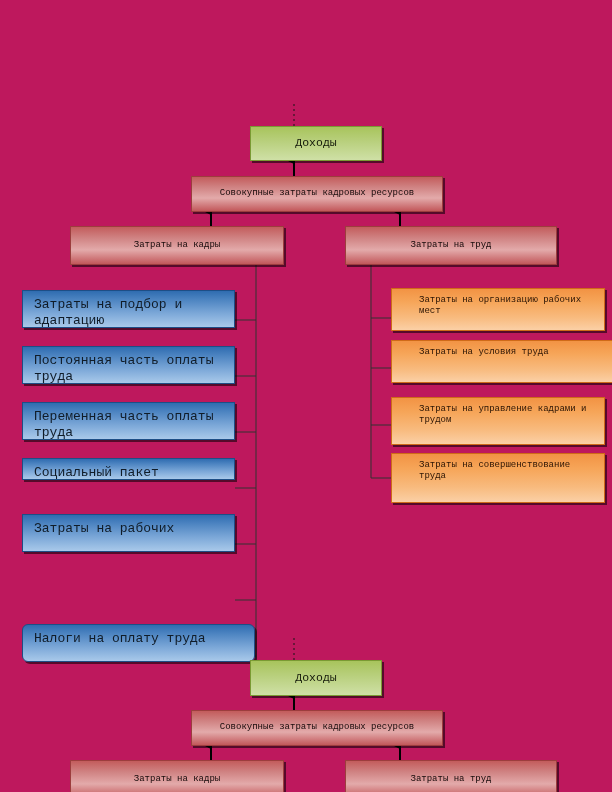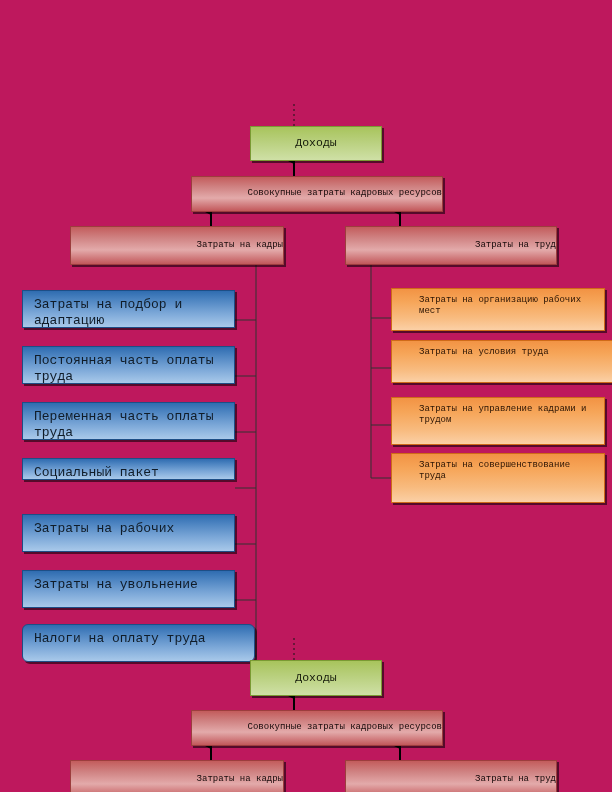--- a/index.html
+++ b/index.html
@@ -57,21 +57,21 @@
     font-size: 11.5px;
     color: #14190a;
   }
   
   .node.red {
     background: linear-gradient(to bottom, #c35c5c 0%, #d08383 30%, #e3aaaa 62%, #c2575a 100%);
     border-color: #9c3d3d;
     justify-content: center;
   }
   .node.red .txt {
-    text-align: right;
+    text-align: center;
     font-size: 9px;
     color: #160a0a;
   }
   
   .node.blue {
     background: linear-gradient(to bottom, #2f6cb0 0%, #4a82c0 22%, #7ca8d8 62%, #a9c9ea 100%);
     border-color: #1d4e86;
     padding-left: 11px;
     padding-right: 8px;
     align-items: flex-start;
@@ -163,23 +163,20 @@
   </div>
   <div class="node blue" style="left:22px; top:402px; width:213px; height:38px;">
     <span class="txt">Переменная часть оплаты труда</span>
   </div>
   <div class="node blue" style="left:22px; top:458px; width:213px; height:22px;">
     <span class="txt">Социальный пакет</span>
   </div>
   <div class="node blue" style="left:22px; top:514px; width:213px; height:38px;">
     <span class="txt">Затраты на рабочих</span>
   </div>
-  <div class="node blue" style="left:22px; top:570px; width:213px; height:38px;">
-    <span class="txt">Затраты на увольнение</span>
-  </div>
   <div class="node blue" style="left:22px; top:624px; width:233px; height:38px;border-radius:6px;">
     <span class="txt">Налоги на оплату труда</span>
   </div>
 
   <div class="node orange" style="left:391px; top:288px; width:214px; height:43px;">
     <span class="txt">Затраты на организацию рабочих мест</span>
   </div>
   <div class="node orange" style="left:391px; top:340px; width:246px; height:43px;">
     <span class="txt">Затраты на условия труда</span>
   </div>

